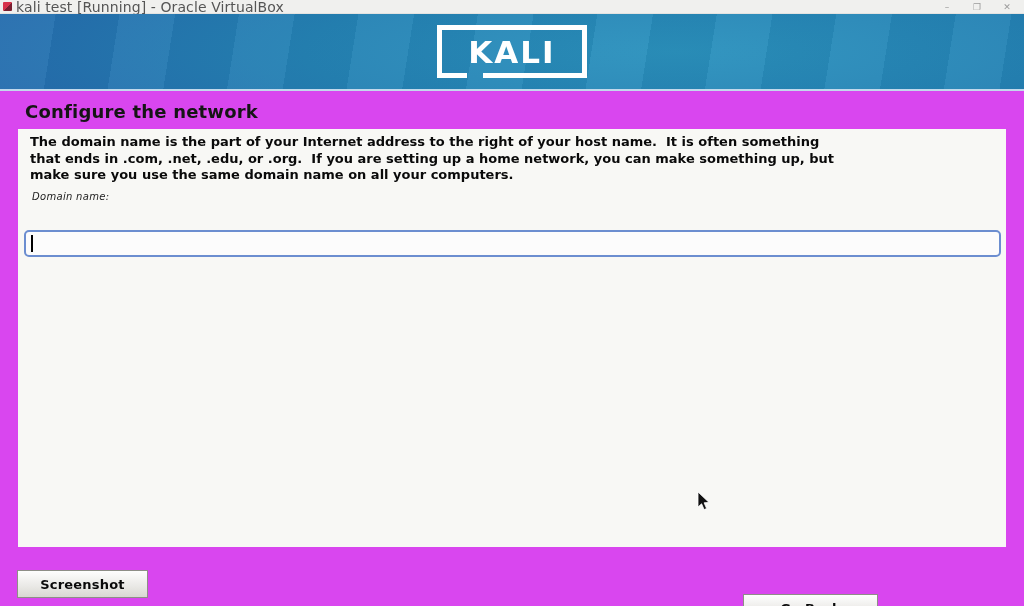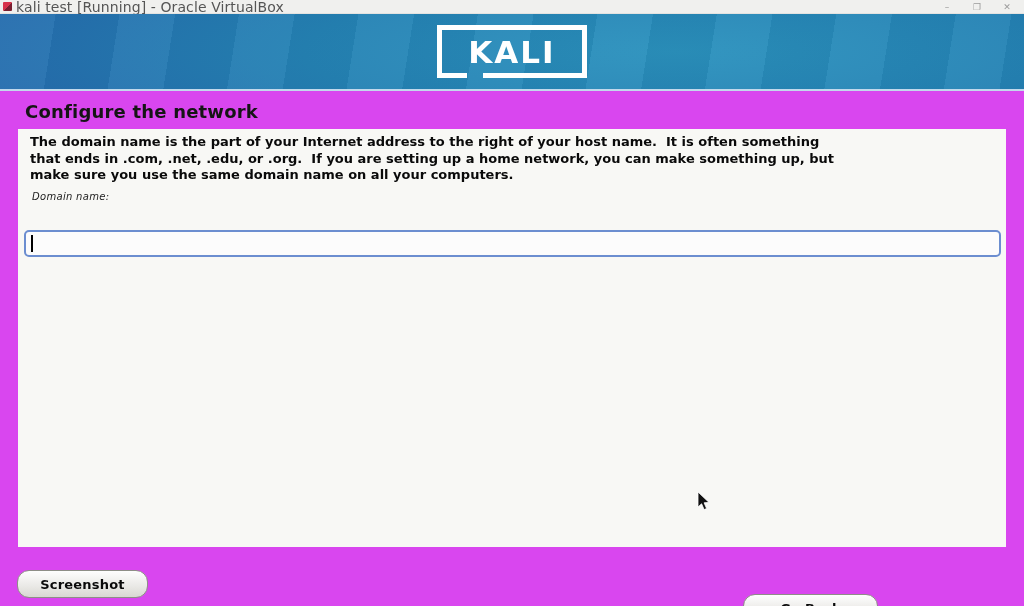--- a/index.html
+++ b/index.html
@@ -77,21 +77,21 @@
   }
   .caret {
     position: absolute; left: 31px; top: 221px; width: 1.5px; height: 17px;
     background: #000;
   }
 
   
   .btn {
     position: absolute; height: 28px;
     background: linear-gradient(#fefefe, #e9e8e5 60%, #d9d8d3);
-    border: 1px solid #8e8e87; border-radius: 12px;
+    border: 1px solid #8e8e87; border-radius: 0;
     font-size: 13px; font-weight: bold; color: #0a0a0a;
     font-family: "DejaVu Sans", sans-serif; letter-spacing: 0.2px;
     cursor: pointer;
   }
   .btn-screenshot { left: 17px; top: 556px; width: 131px; }
   .btn-goback    { left: 743px; top: 556px; width: 135px; margin-top: 24px; }
   .btn-continue  {
     left: 886px; top: 554px; width: 124px; height: 31px;
     border: 2px solid #6c8ed0;
   }

